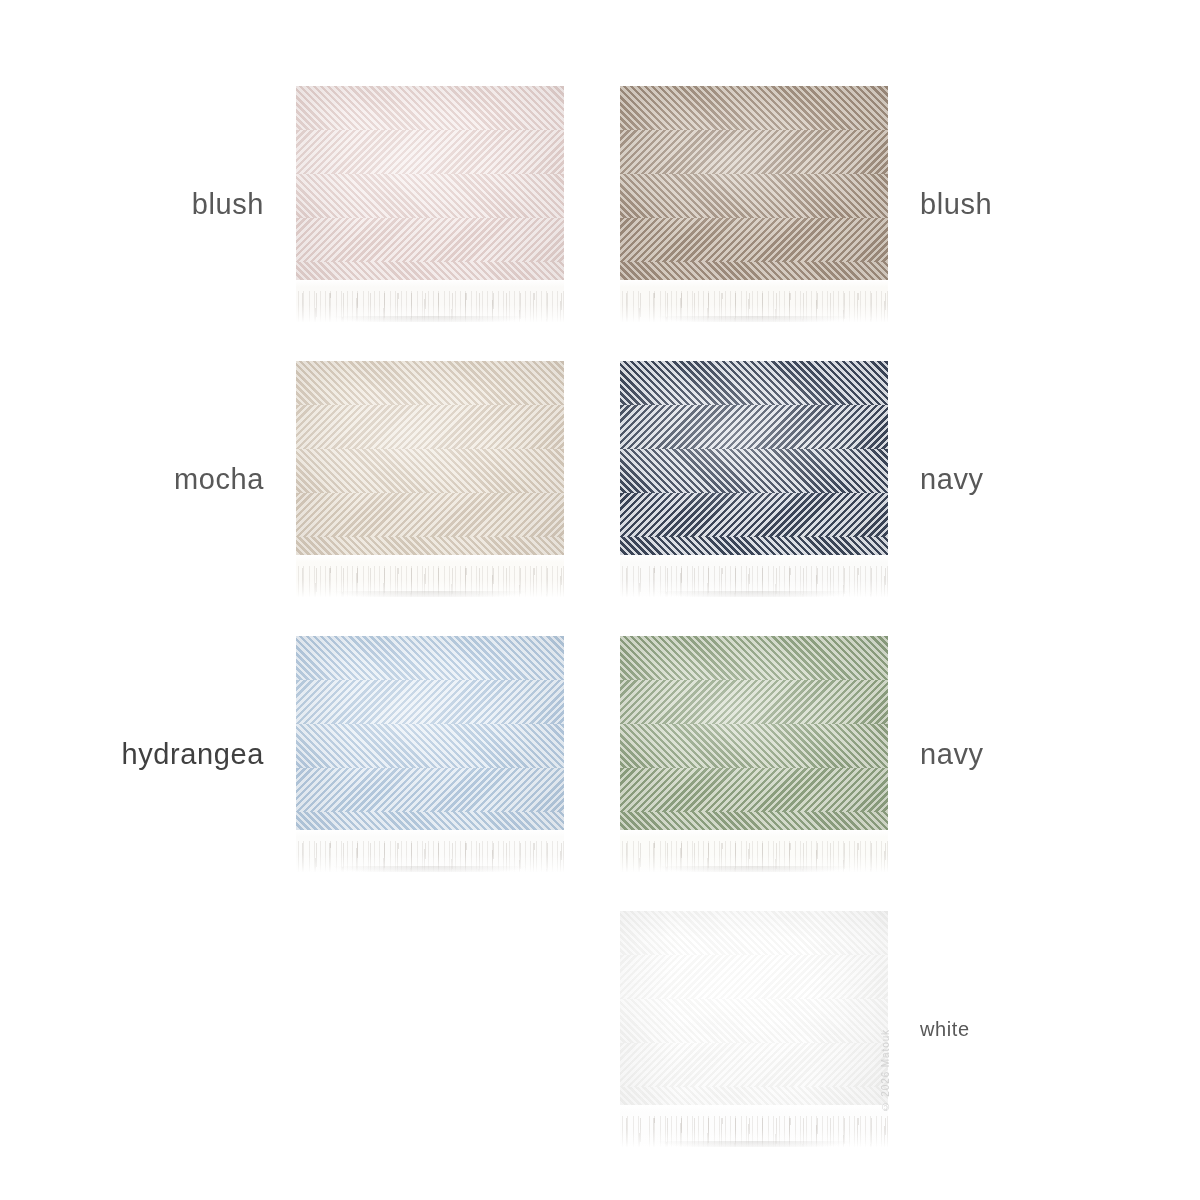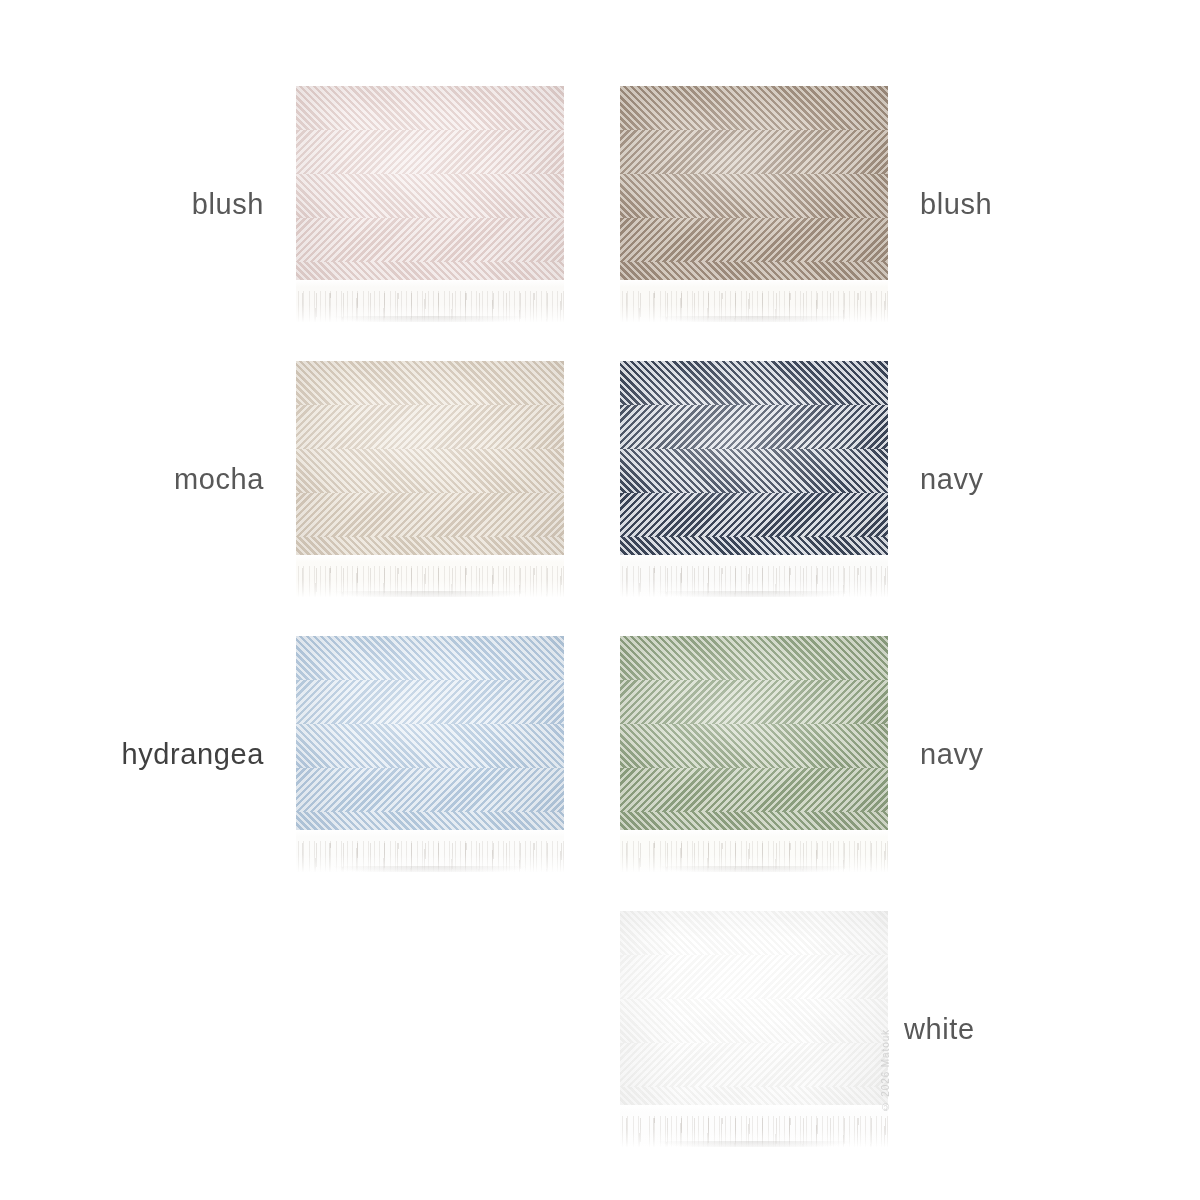--- a/index.html
+++ b/index.html
@@ -278,21 +278,21 @@
           <div class="fringe" style="height: 42px;">
             <div class="fringe-head"></div>
             <div class="fringe-strands"></div>
             <div class="fringe-strands2"></div>
             <div class="fringe-fade"></div>
             <div class="fringe-shadow"></div>
           </div>
         </div>
       </div>
       <div class="cell" style="left: 620px; top: 911px; width: 268px; height: 236px;">
-        <div class="label right" style="color: rgb(88, 88, 88); font-size: 29px; margin-left: 16px;">white</div>
+        <div class="label right" style="color: rgb(88, 88, 88); font-size: 20px;">white</div>
         <div class="throw" style="--dark: #f6f6f5; --lite: #ffffff; --fringe-bg: #fdfdfd; --fringe-hi: #ffffff;">
           <div class="weave" style="height: 194px; background: rgb(246, 246, 245);">
             <div class="band a" style="height: 44px;"></div>
             <div class="band b" style="height: 44px;"></div>
             <div class="band a" style="height: 44px;"></div>
             <div class="band b" style="height: 44px;"></div>
             <div class="band a" style="height: 18px;"></div>
             <div class="cloth-hl"></div>
             <div class="cloth-shade"></div>
           </div>

